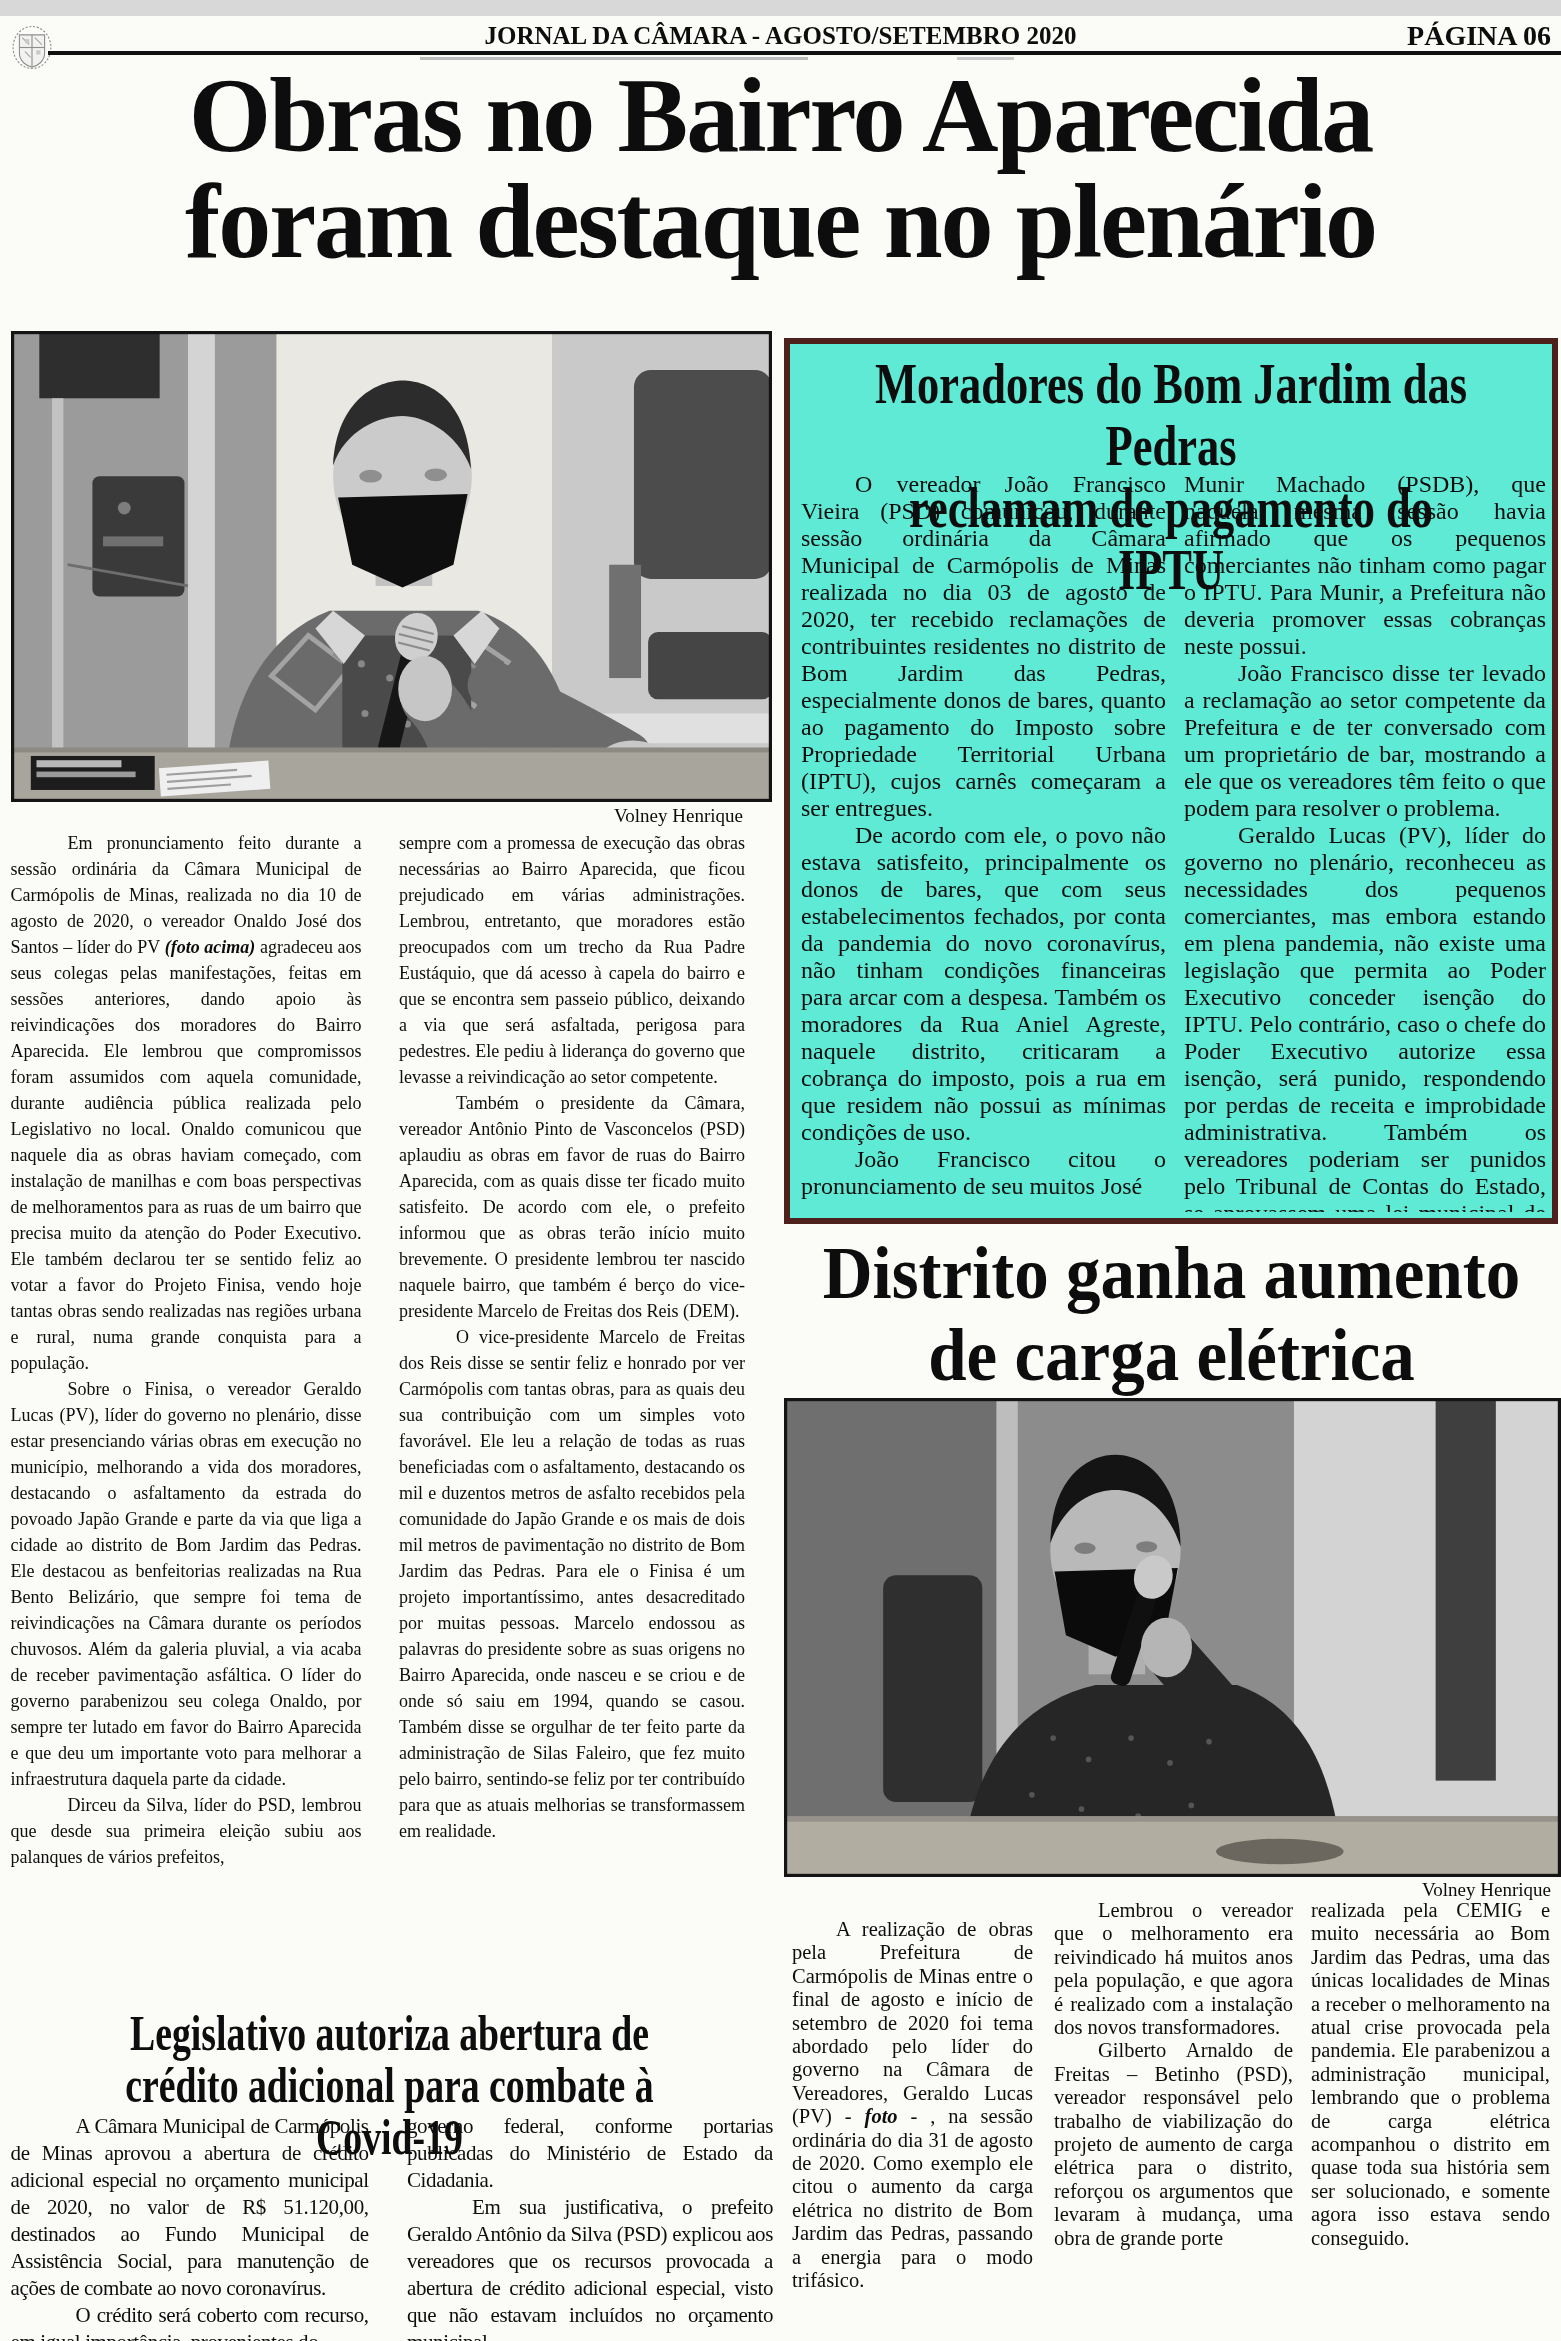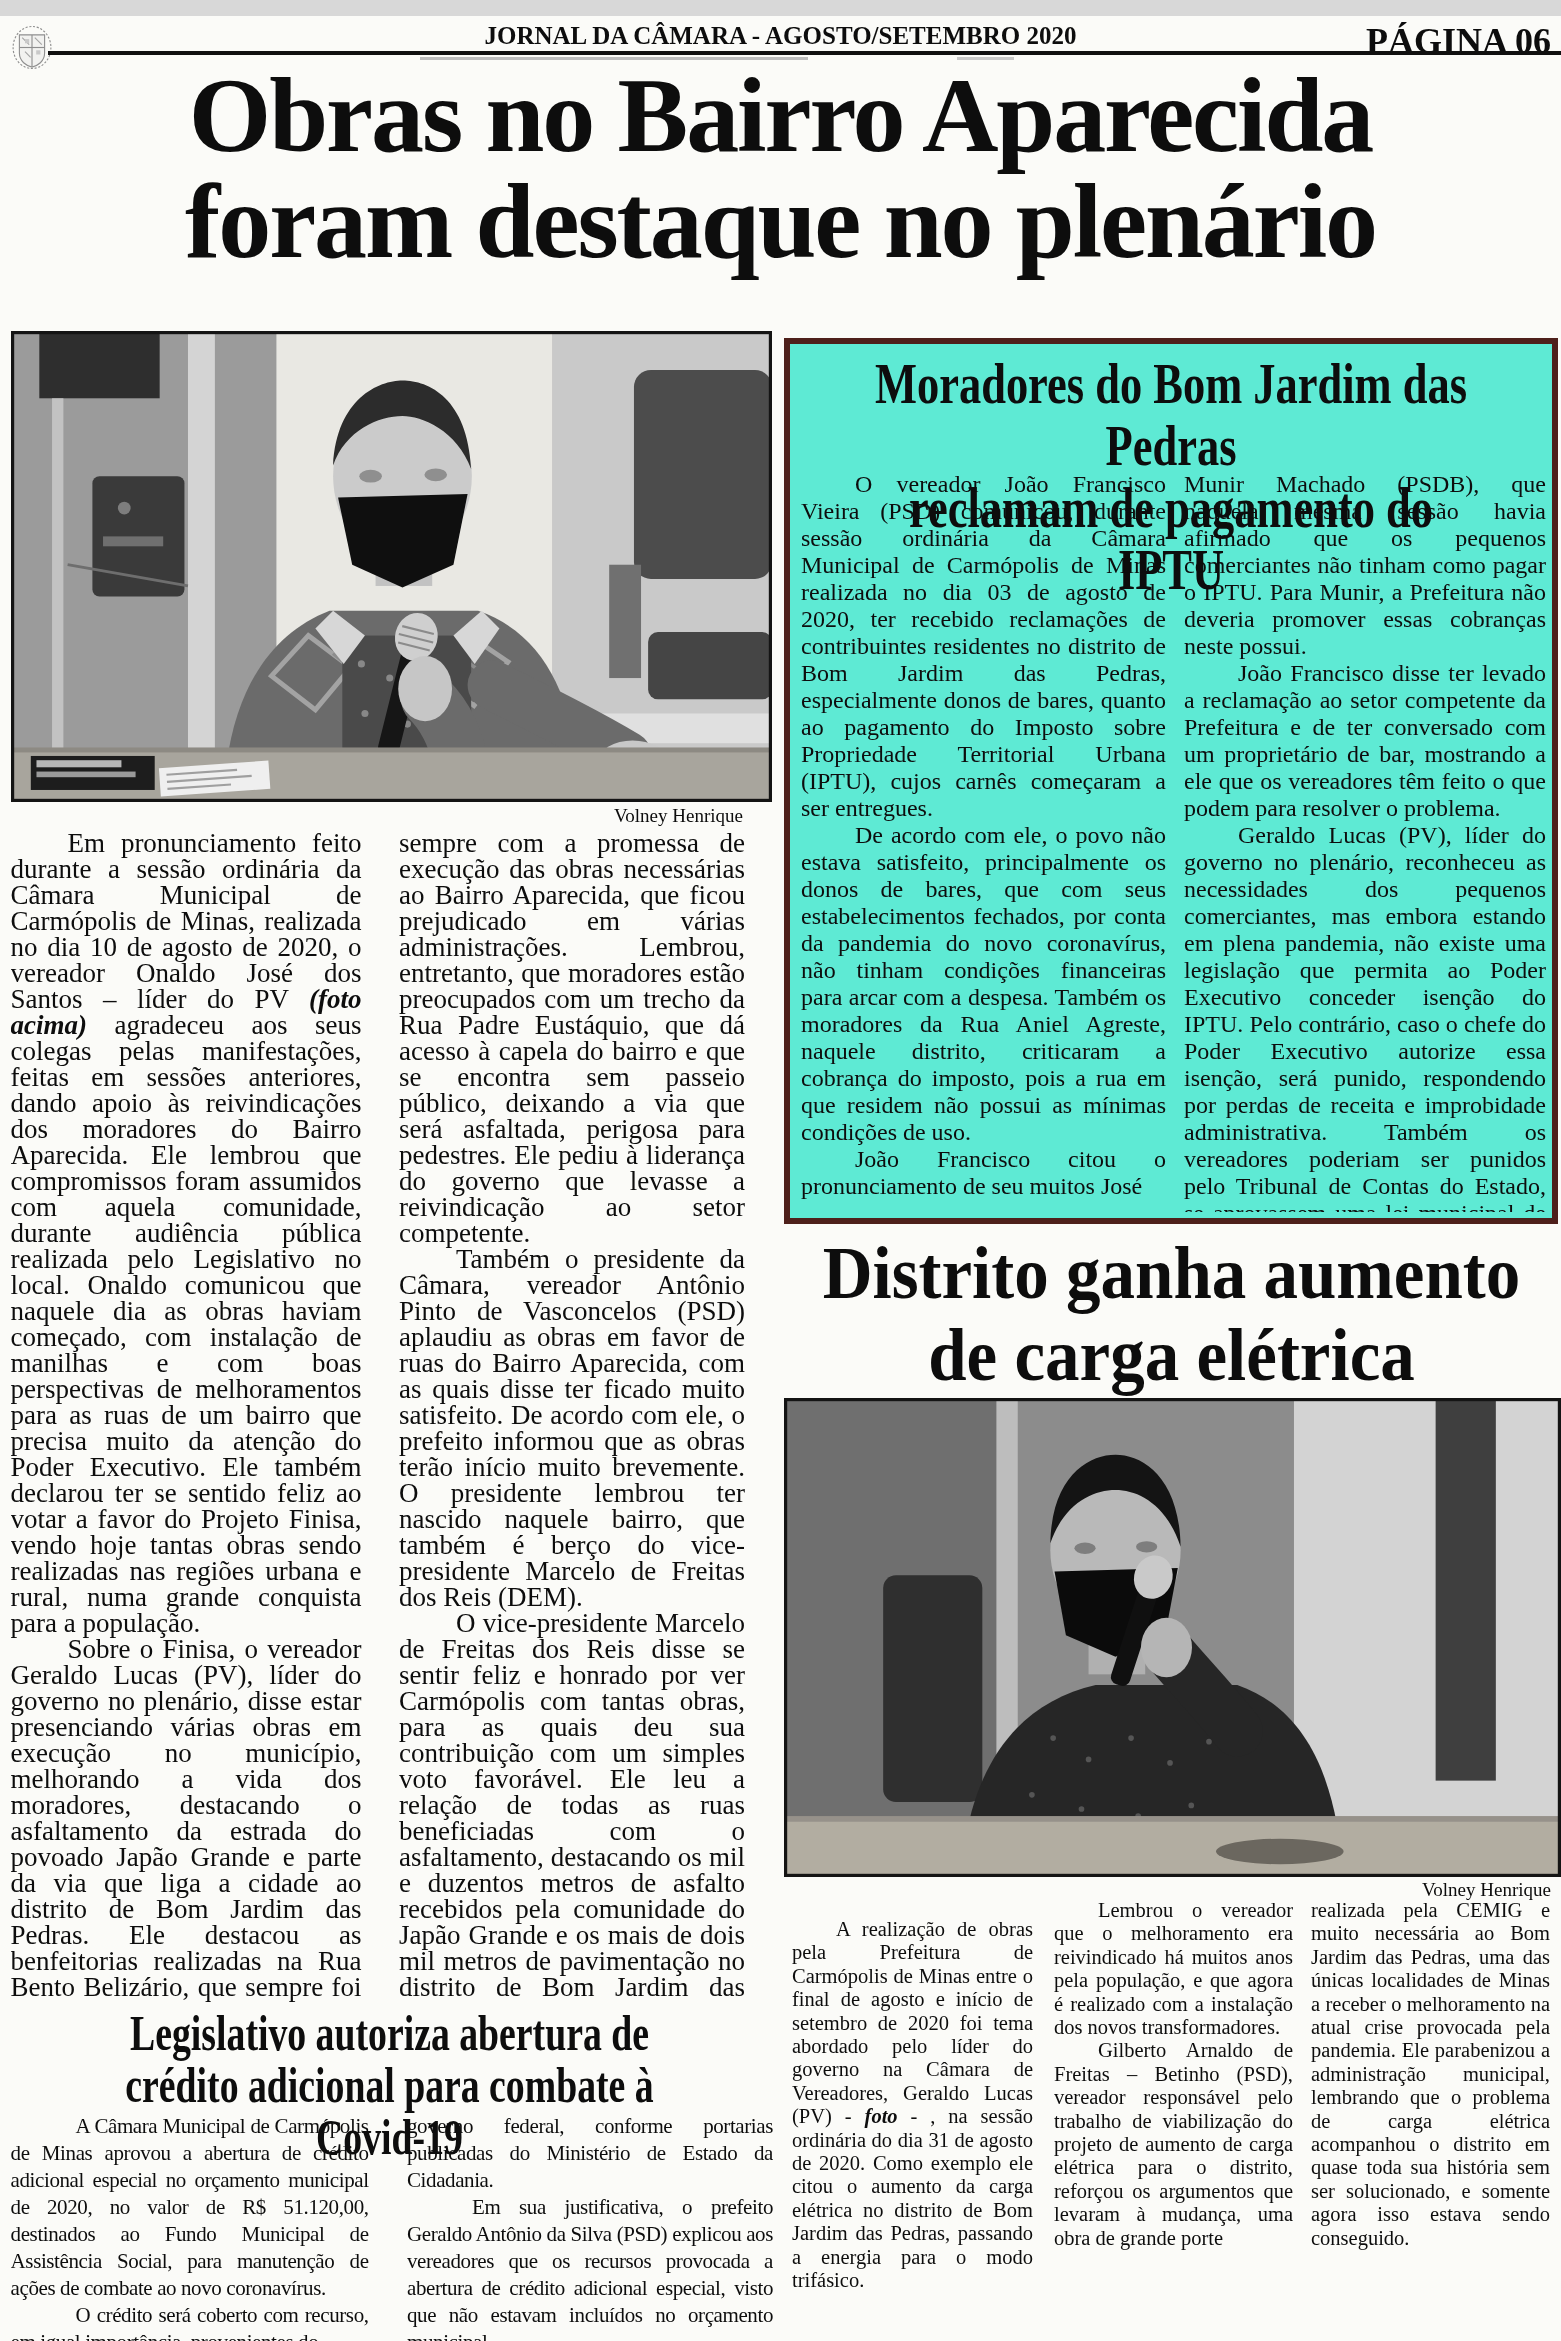--- a/index.html
+++ b/index.html
@@ -3,21 +3,21 @@
 <meta charset="utf-8">
 <style>
   html,body{margin:0;padding:0;background:#d8d8d8;}
   .page{position:relative;width:1561px;height:2342px;background:#fbfbf8;
         font-family:"Liberation Serif",serif;color:#0d0d0d;overflow:hidden;margin:16px auto;}
   .abs{position:absolute;}
 
   
   .masthead-title{top:5.7px;left:0;width:1561px;text-align:center;
         font-size:25px;font-weight:bold;}
-  .page-number{top:3.5px;right:10px;font-size:36px;font-weight:bold;}
+  .page-number{top:3.5px;right:10px;font-size:28px;font-weight:bold;}
   .rule-main{top:35px;left:48px;width:1513px;height:4.2px;background:#101010;}
   .rule-sub{top:41px;left:420px;width:388px;height:2.8px;background:#bdbdbd;}
   .rule-sub2{top:41px;left:957px;width:57px;height:2.8px;background:#c9c9c9;}
   .logo{left:11.3px;top:8.5px;width:42px;height:45px;}
 
   
   .headline-xl{top:47px;left:0;width:1561px;text-align:center;font-weight:bold;
         font-size:106px;line-height:106px;letter-spacing:-2.1px;}
   .headline-distrito{left:782px;top:1216px;width:779px;text-align:center;font-weight:bold;
         font-size:75px;line-height:82px;transform:scaleX(0.92);transform-origin:center top;}
@@ -29,21 +29,21 @@
   .photo2{left:784px;top:1382px;width:777px;height:479px;}
   .caption{font-size:19px;text-align:right;}
   .cap1{left:400px;top:789px;width:343px;}
   .cap2{left:1204px;top:1863px;width:347px;}
 
   
   .coltext{text-align:justify;overflow:hidden;}
   .coltext p{margin:0;}
   p.noind{text-indent:0 !important;}
 
-  .a1{font-size:27px;line-height:26px;}
+  .a1{font-size:18px;line-height:26px;}
   .a1 p{text-indent:57px;}
   .c-obras-1{left:10.6px;top:814px;width:351px;height:1172px;}
   .c-obras-2{left:399px;top:814px;width:346px;height:1172px;}
 
   .iptu-box{left:784px;top:322px;width:774px;height:886px;background:#5eead4;
         border:6.4px solid #4e201b;box-sizing:border-box;}
   .iptu-headline{position:absolute;top:8.5px;left:0;width:100%;text-align:center;font-weight:bold;
         font-size:57px;line-height:62px;transform:scaleX(0.78);transform-origin:center top;}
   .iptu-col{font-size:24px;line-height:27px;}
   .iptu-col p{text-indent:54px;}

